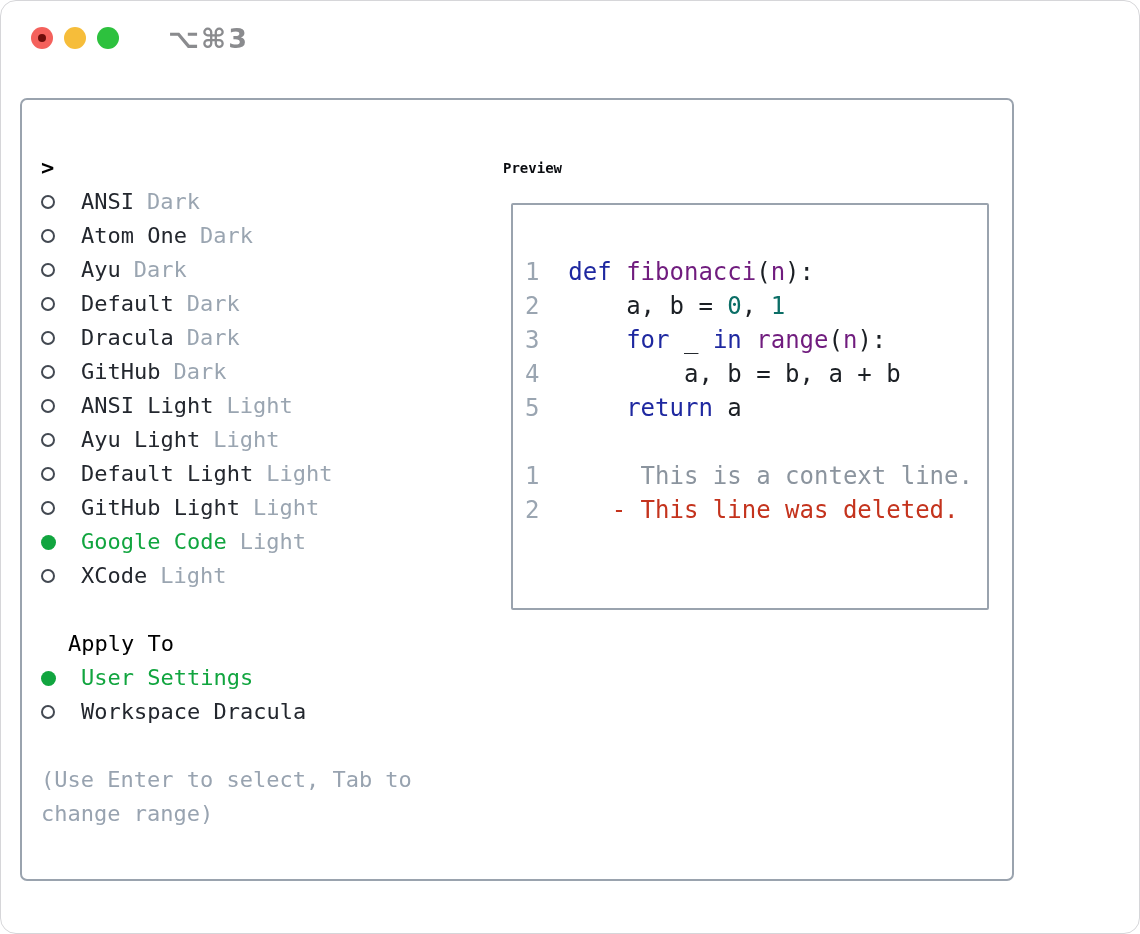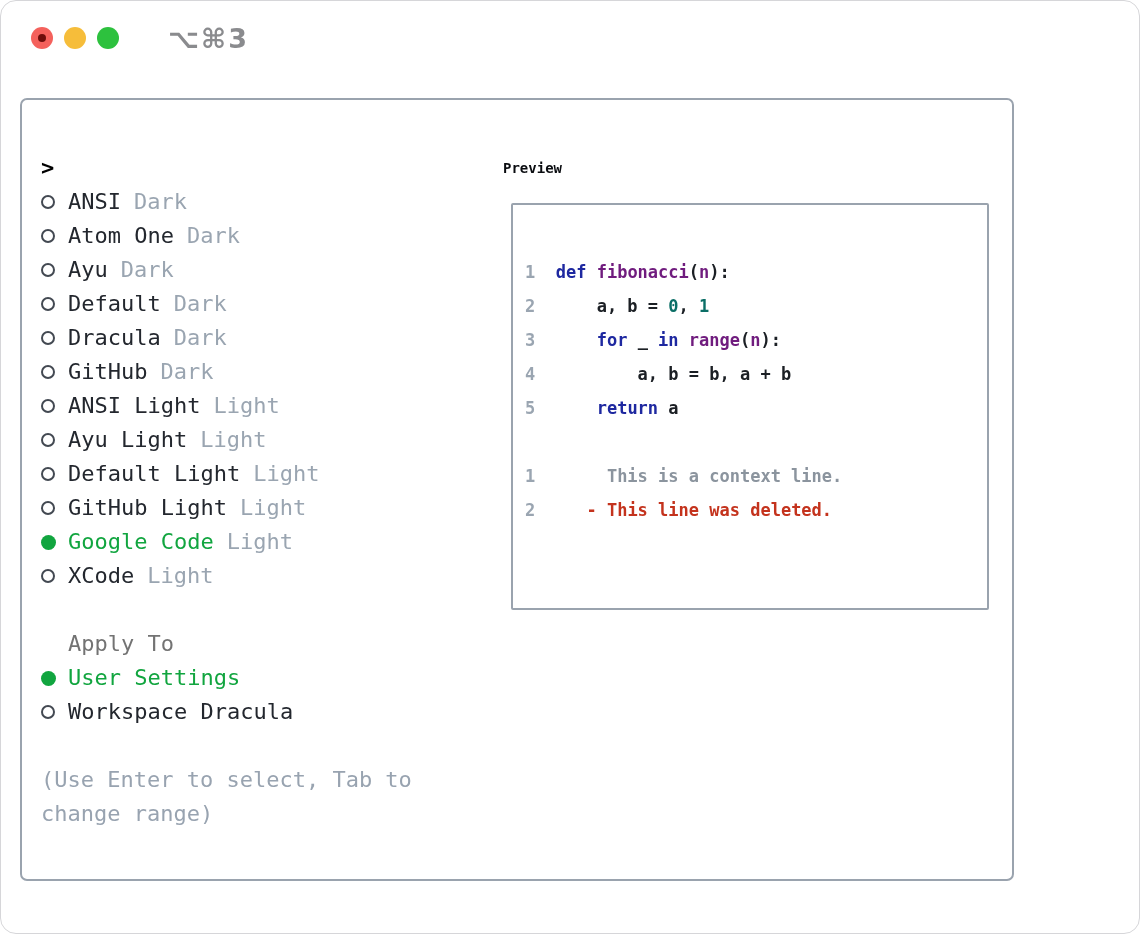--- a/index.html
+++ b/index.html
@@ -34,36 +34,36 @@
     border:2px solid var(--panel-border); border-radius:7px; background:#ffffff;
   }
   .row{display:flex; align-items:center; height:34px; white-space:pre;
        font-size:22px; line-height:34px; color:var(--ink);}
   .row .marker{display:inline-flex; align-items:center; width:27px; flex:0 0 27px;}
   .circle{display:inline-block; width:14px; height:14px; border-radius:50%;
           border:2.5px solid #434952; background:transparent;}
   .selected .circle{border:none; width:15px; height:15px; background:var(--selected-green);}
   .selected .name{color:var(--selected-green);}
   .chev{font-weight:bold; color:#000;}
-  .name{color:var(--ink);}
+  .name{color:var(--ink);margin-left:13px;}
   .suffix{color:var(--muted); margin-left:13px;}
   .hdr{font-weight:bold; color:var(--heading);}
-  .subhdr{color:#737373;}
+  .subhdr{color:#000000;}
   .help-line{color:#98a3b0;}
   .menu{position:absolute; left:19px; top:51px;}
   .blank-row{height:34px;}
   
   .preview-title{position:absolute; left:481px; top:51px; height:34px; line-height:34px;
     font-size:14px; font-weight:bold; color:var(--heading);}
   .preview-box{
     position:absolute; left:489px; top:103px; width:478px; height:407px;
     border:2px solid var(--panel-border); border-radius:2px; background:#ffffff;
     padding:50px 0 0 12px;
   }
-  .pline{white-space:pre; font-size:17px; line-height:34px; height:34px; color:var(--code-ink);font-weight:bold;}
+  .pline{white-space:pre; font-size:24px; line-height:34px; height:34px; color:var(--code-ink);}
   .ln{color:var(--lnum);}
   .kw{color:var(--kw);}
   .fn{color:var(--fn);}
   .nm{color:var(--num);}
   .ctx{color:var(--ctx);}
   .del{color:var(--del);}
   .add{color:var(--add);}
 </style>
 </head>
 <body>

